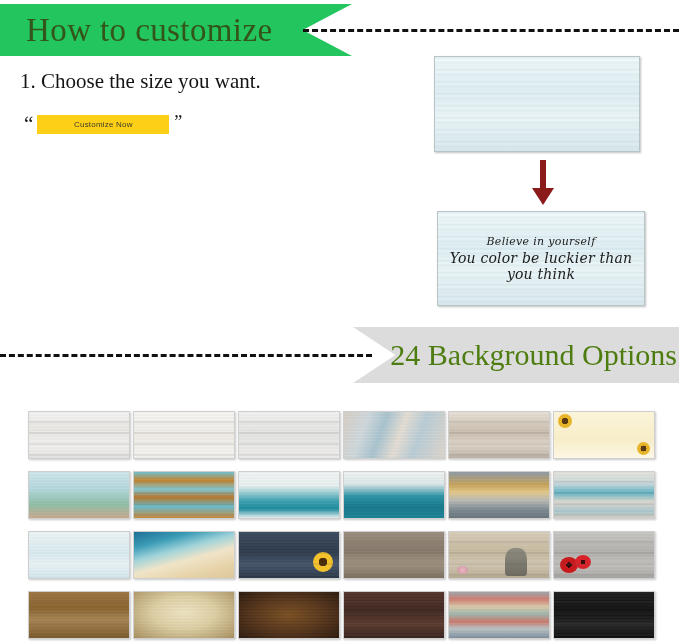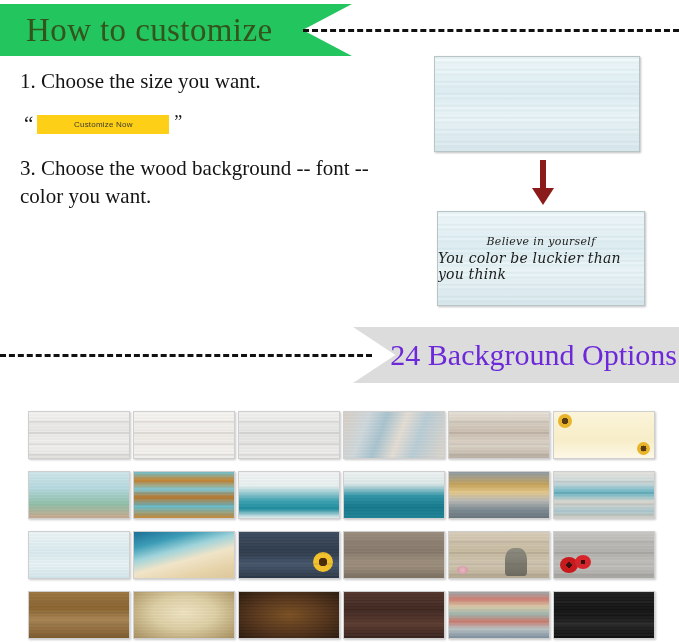--- a/index.html
+++ b/index.html
@@ -132,20 +132,21 @@
       repeating-linear-gradient(to bottom,
         rgba(255,255,255,0.0) 0px,
         rgba(163,196,205,0.16) 1px,
         rgba(255,255,255,0.0) 2px,
         rgba(255,255,255,0.0) 4px),
       repeating-linear-gradient(to bottom,
         rgba(120,160,172,0.10) 0px,
         rgba(255,255,255,0.00) 3px,
         rgba(120,160,172,0.07) 6px),
       linear-gradient(to bottom, #f3fafc 0%, #e2f0f4 38%, #eef7f9 62%, #dceaef 100%);
+    text-align: center;
   }
   .sign-text .sign-line1 {
     font-family: "DejaVu Serif", serif;
     font-style: italic;
     font-size: 11px;
     color: #1b1b1b;
     letter-spacing: 0.3px;
     margin-bottom: 2px;
   }
   .sign-text .sign-line2 {
@@ -176,21 +177,21 @@
     -webkit-clip-path: polygon(0 0, 100% 0, 100% 100%, 0 100%, 13% 50%);
     clip-path: polygon(0 0, 100% 0, 100% 100%, 0 100%, 13% 50%);
     display: flex;
     align-items: center;
     justify-content: flex-end;
   }
   .banner-bottom .banner-title {
     margin-right: 2px;
     font-family: "Liberation Serif", serif;
     font-size: 30px;
-    color: #6d28d9;
+    color: #4d7c0f;
     white-space: nowrap;
   }
   .dash-bottom {
     position: absolute;
     left: 0;
     top: 354px;
     width: 372px;
     height: 0;
     border-top: 3px dashed #111111;
   }
@@ -283,21 +284,20 @@
 <div class="steps">
 
   <div class="step">1. Choose the size you want.</div>
 
   <div class="step step-inline">
     <span class="quote-open">“</span>
     <button class="cta-button">Customize Now</button>
     <span class="quote-close">”</span>
   </div>
 
-  <div class="step-wrap">3. Choose the wood background -- font -- color you want.</div>
 
 </div>
 
 <div class="sign sign-blank wood-pale"></div>
 
 <svg class="arrow" viewBox="0 0 26 46">
   <rect x="10" y="0" width="6" height="30" fill="#8b1a1a"></rect>
   <polygon points="2,28 24,28 13,45" fill="#8b1a1a"></polygon>
 </svg>
 

